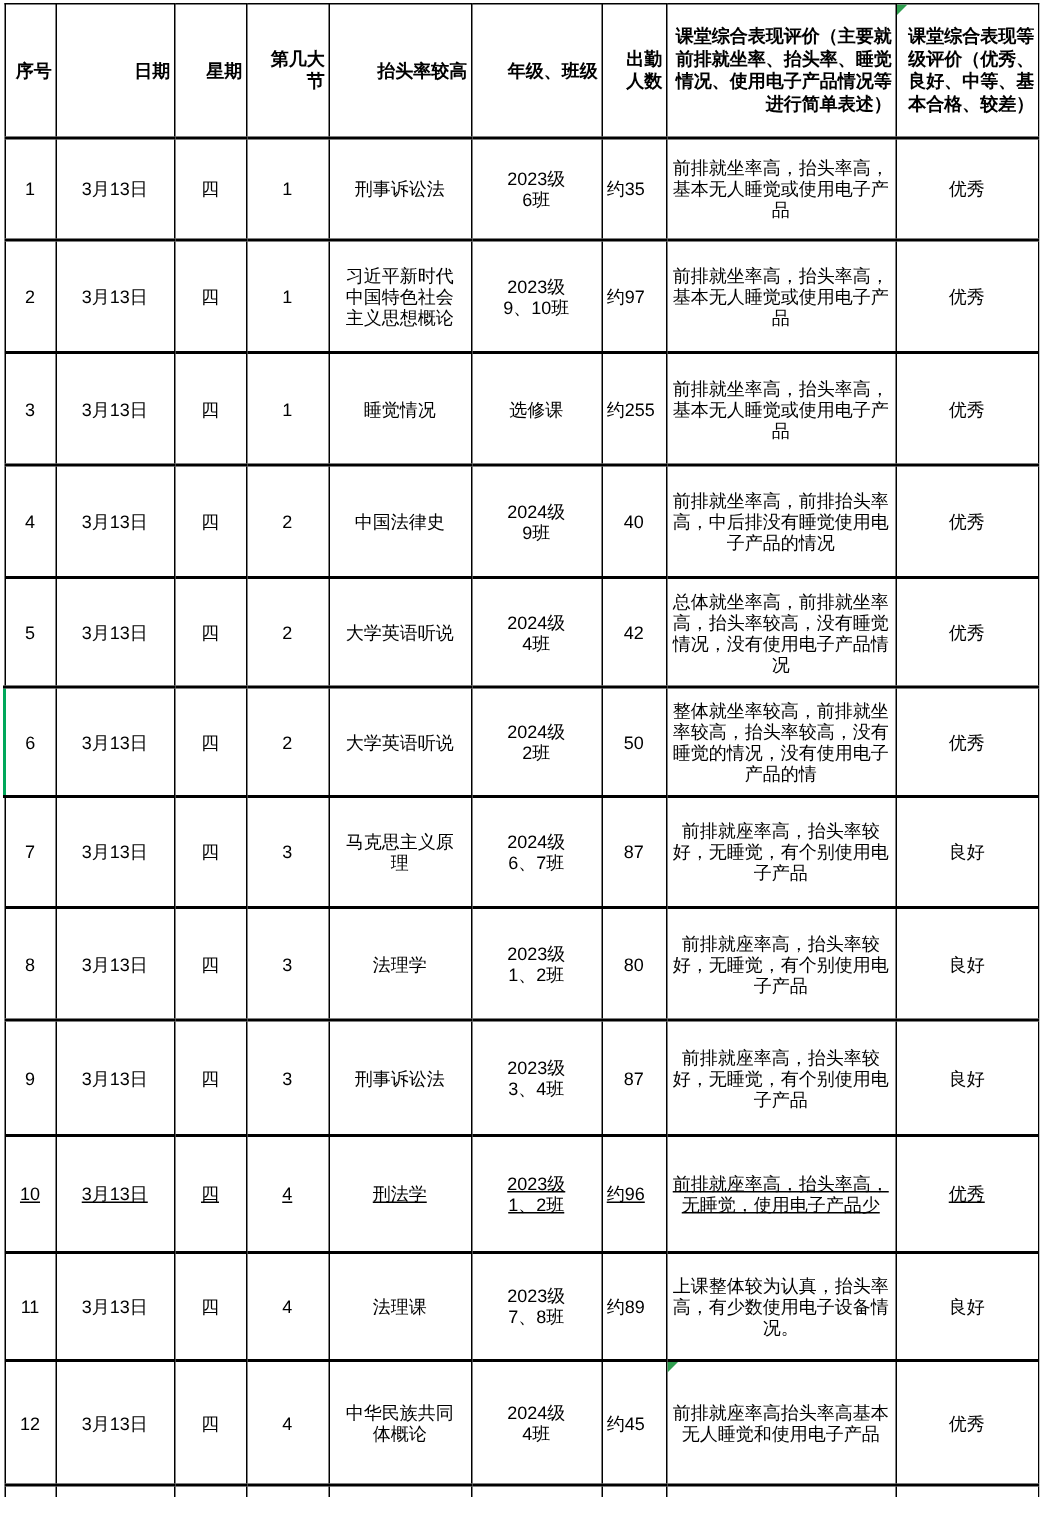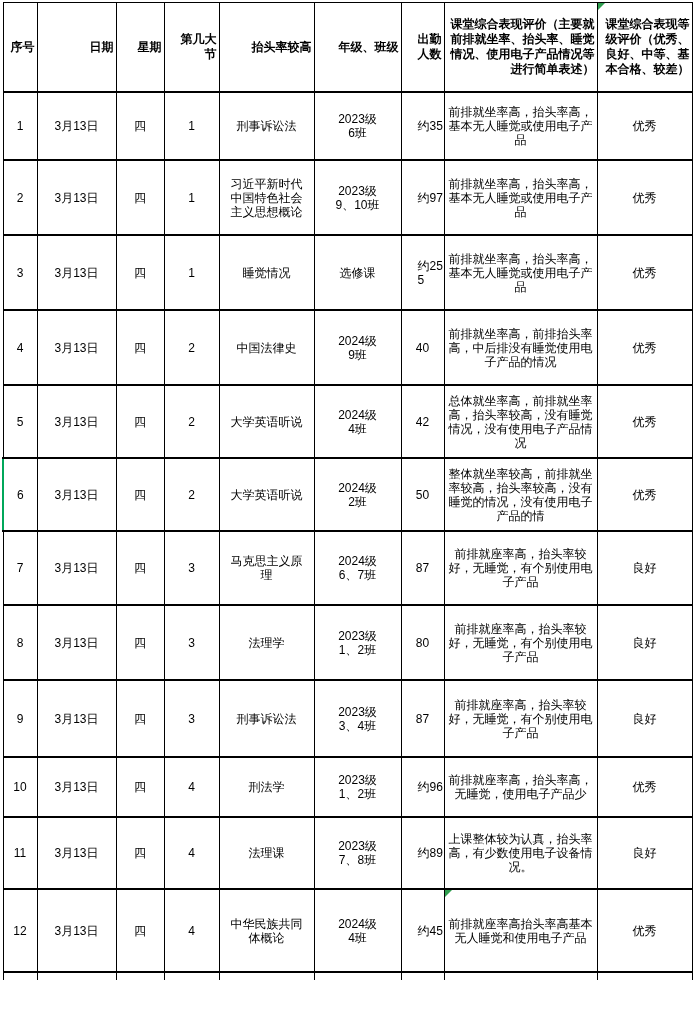--- a/index.html
+++ b/index.html
@@ -16,21 +16,21 @@
     text-align:center;vertical-align:middle;
     font-size:12px;line-height:14px;
     word-break:break-all;overflow:hidden;
   }
   .title-cell{
     font-size:17px;font-weight:bold;height:34px;
     border-bottom-width:1px;letter-spacing:1px;
   }
   .header-row th{font-weight:bold;height:88px;line-height:15px;text-align:right;}
   .pre{white-space:pre-line;margin-left:32px;}
-  .att-left{text-align:left;padding-left:16px;padding-right:0;}
+  .att-left{text-align:left;padding-left:3px;padding-right:0;}
   .green-left{border-left:2px solid var(--marker_green,#00A75A);}
   .flag-cell{position:relative;}
   .flag{
     position:absolute;top:0;left:0;width:0;height:0;
     border-top:7px solid var(--flag_green,#2F9E4F);
     border-right:7px solid transparent;
   }
   .partial-row td{border-bottom-width:0;}
 </style>
 </head>
@@ -171,21 +171,21 @@
           <td class="col-date"><span>3月13日</span></td>
           <td class="col-weekday"><span>四</span></td>
           <td class="col-period"><span>3</span></td>
           <td class="col-course pre"><span>刑事诉讼法</span></td>
           <td class="col-class pre"><span>2023级
 3、4班</span></td>
           <td class="col-attendance"><span>87</span></td>
           <td class="col-evaluation"><span>前排就座率高，抬头率较好，无睡觉，有个别使用电子产品</span></td>
           <td class="col-grade"><span>良好</span></td>
         </tr>
-        <tr style="height: 60px;">
+        <tr style="height: 78px; text-decoration: underline;">
           <td class="col-seq"><span>10</span></td>
           <td class="col-date"><span>3月13日</span></td>
           <td class="col-weekday"><span>四</span></td>
           <td class="col-period"><span>4</span></td>
           <td class="col-course pre"><span>刑法学</span></td>
           <td class="col-class pre"><span>2023级
 1、2班</span></td>
           <td class="col-attendance att-left"><span>约96</span></td>
           <td class="col-evaluation"><span>前排就座率高，抬头率高，无睡觉，使用电子产品少</span></td>
           <td class="col-grade"><span>优秀</span></td>

